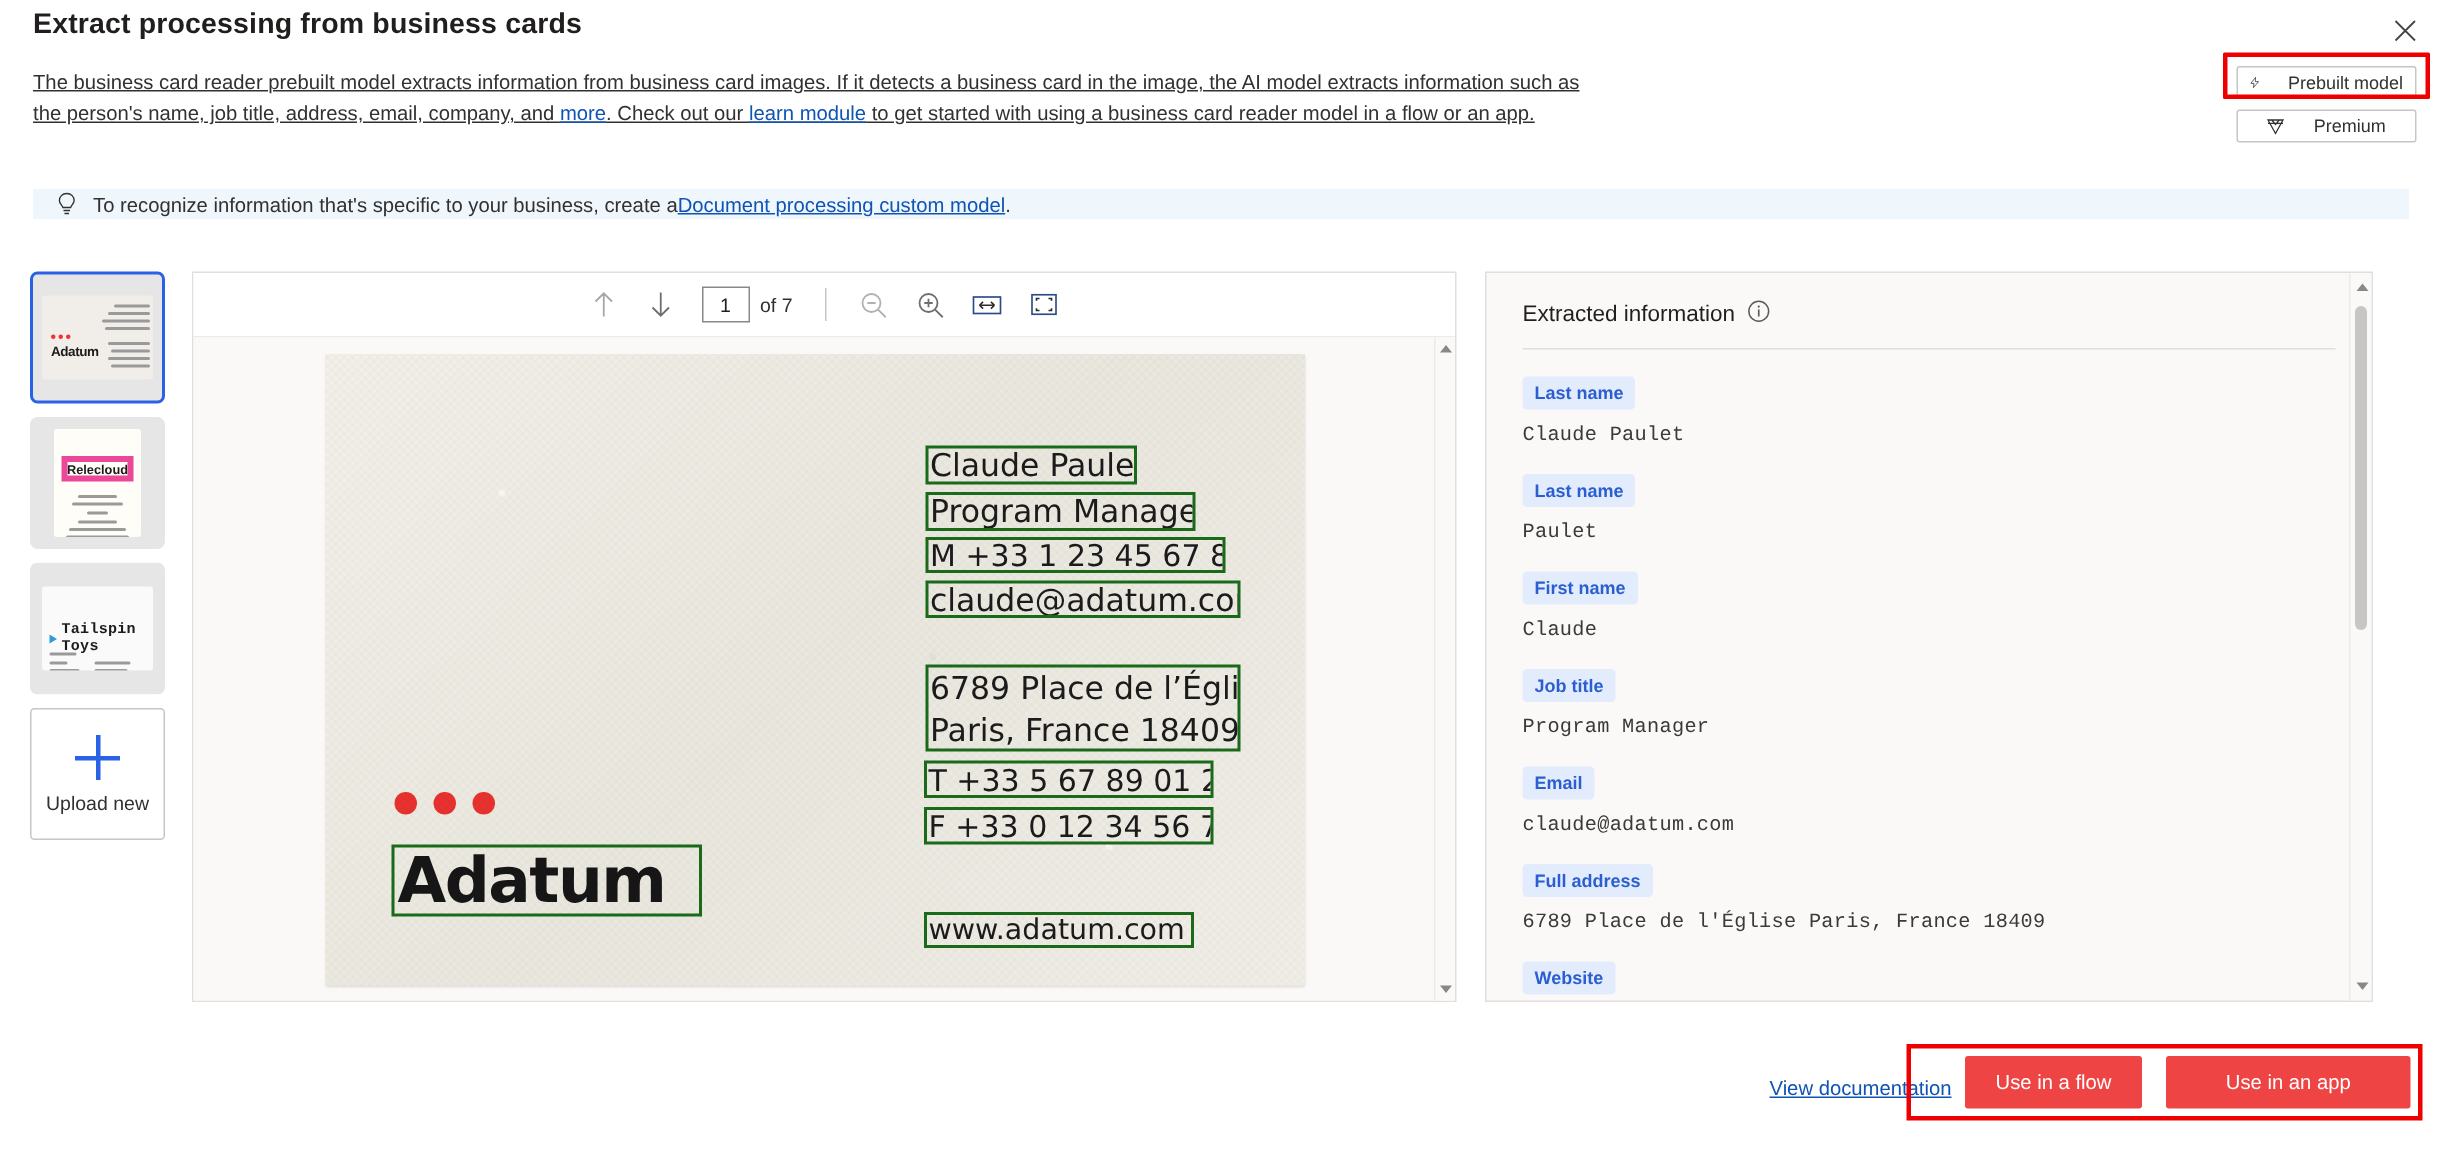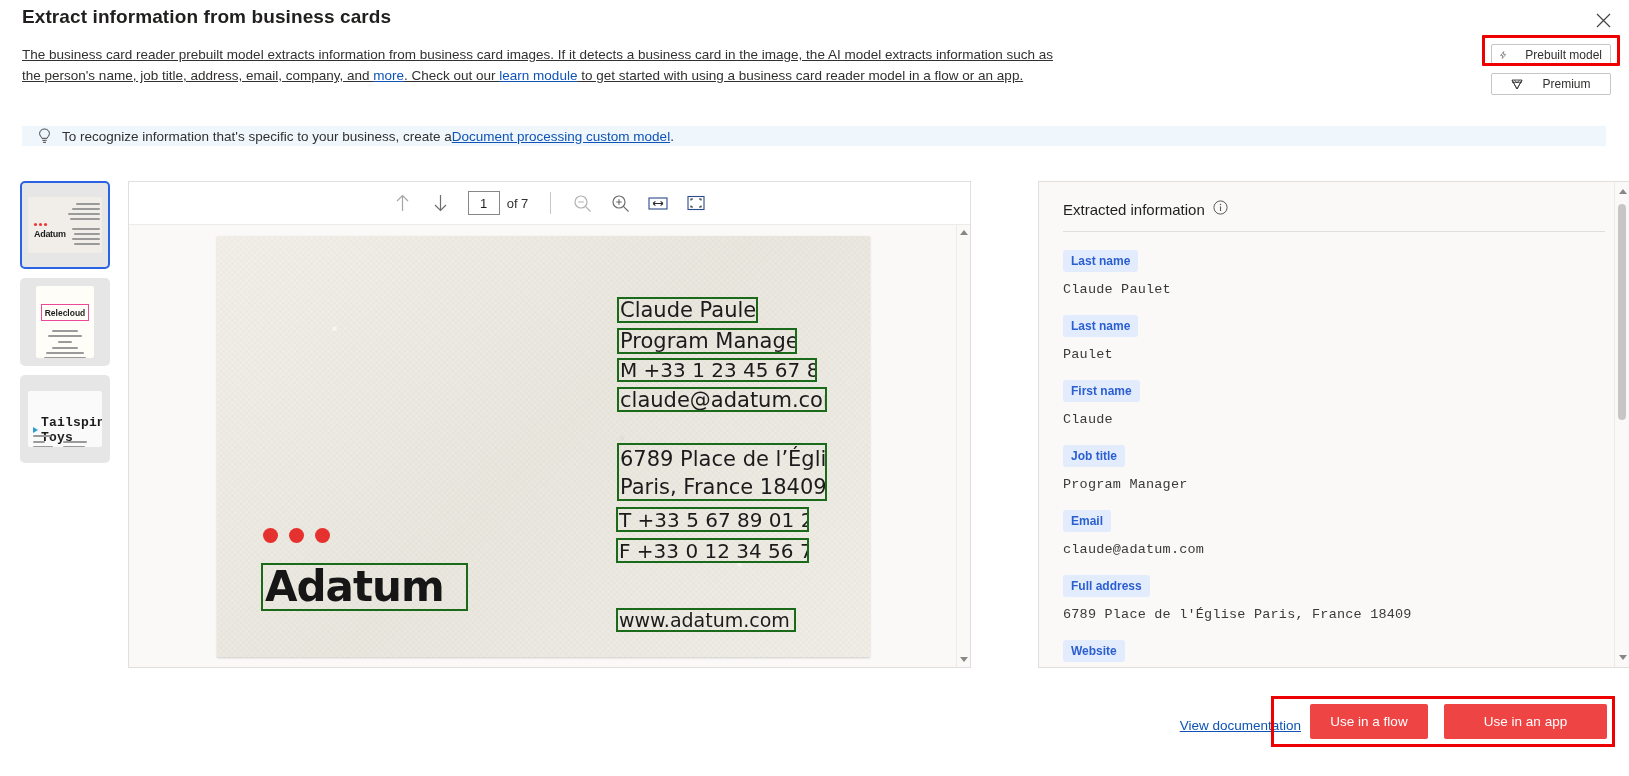--- a/index.html
+++ b/index.html
@@ -71,26 +71,26 @@
   .thumb-adatum .brand {
     position:absolute; left: 6px; bottom: 14px; font-size: 9px; font-weight: 800;
     color:#1c1c1c; letter-spacing:-.3px;
   }
   .thumb-adatum .dots { position:absolute; left: 6px; bottom: 27px; display:flex; gap:2px; }
   .thumb-adatum .dots i { width:3px; height:3px; background:#e33; border-radius:50%; display:block; }
 
   .thumb-relecloud .card { background:#fffdf8; left: 14px; right: 14px; top: 6px; bottom: 6px; }
   .thumb-relecloud .rc-box {
     position:absolute; left: 5px; right: 5px; top: 18px; height: 17px;
-    border: 1px solid #ec4899; display:flex; align-items:center; justify-content:center;
+    border: 4px solid #ec4899; display:flex; align-items:center; justify-content:center;
     font-size: 8.5px; font-weight: 700; color:#1b1b1b;
   }
   .thumb-tailspin .card { background:#fafafa; }
   .thumb-tailspin .tt {
-    position:absolute; left: 5px; top: 24px; font-size: 13px; font-weight:700;
+    position:absolute; left: 5px; top: 24px; font-size: 10px; font-weight:700;
     color:#1c1c1c; font-family:"Liberation Mono", monospace; letter-spacing:.2px;
     display:flex; align-items:center; gap:3px;
   }
   .thumb-tailspin .tri {
     width:0;height:0;border-left:5px solid #2e9bd6;border-top:3.5px solid transparent;border-bottom:3.5px solid transparent;
   }
 
   .upload-tile {
     width: 90px; height: 88px; border: 1px solid #c8c6c4; border-radius: 3px;
     background:#fff; display:flex; flex-direction:column; align-items:center;
@@ -164,21 +164,21 @@
     position:absolute; right: 0; top: 43px; bottom: 0; width: 14px;
     background:#faf9f8; border-left:1px solid #edebe9;
   }
   .vs-v .arrow { position:absolute; left:3px; width:0;height:0; }
   .vs-v .up { top: 5px; border-left:4px solid transparent;border-right:4px solid transparent;border-bottom:5px solid #8a8886; }
   .vs-v .down { bottom: 5px; border-left:4px solid transparent;border-right:4px solid transparent;border-top:5px solid #8a8886; }
 
   
   .extracted {
     position:absolute; left: 990px; top: 181px; width: 592px; height: 487px;
-    border: 1px solid #e1dfdd; background:#faf9f8; overflow:hidden;margin-left:48px;
+    border: 1px solid #e1dfdd; background:#faf9f8; overflow:hidden;
   }
   .ex-inner { padding: 18px 24px 0 24px; }
   .ex-head { display:flex; align-items:center; gap: 8px; font-size: 15px; color:#201f1e; }
   .ex-rule { height:1px; background:#e1dfdd; margin: 13px 0 0 0; }
   .field { margin-top: 18px; }
   .field .pill {
     display:inline-block; background:#e3ecfd; color:#2b5fd0; font-size: 12px;
     font-weight: 600; border-radius: 3px; padding: 4px 8px 4px 8px;
   }
   .field .val {
@@ -215,21 +215,21 @@
   .btn-highlight {
     position:absolute; right: 14px; top: 8px; width: 344px; height: 51px;
     border: 3px solid #ef0000; pointer-events:none;
   }
 </style>
 </head>
 <body>
 
 <div class="page">
 
-  <div class="title">Extract information from business cards</div>
+  <div class="title">Extract processing from business cards</div>
 
   <div class="close-btn">
     <svg width="15" height="15" viewBox="0 0 15 15">
       <path d="M1 1 L14 14 M14 1 L1 14" stroke="#444" stroke-width="1.2" fill="none"></path>
     </svg>
   </div>
 
   <div class="desc">
     <span>The business card reader prebuilt model extracts information from business card images. If it detects a business card in the image, the AI model extracts information such as the person's name, job title, address, email, company, and </span><a href="#">more</a><span>. Check out our </span><a href="#">learn module</a><span> to get started with using a business card reader model in a flow or an app.</span>
   </div>
@@ -305,20 +305,24 @@
         </div>
         <div class="tl" style="left:5px;top:44px;width:18px"></div>
         <div class="tl" style="left:5px;top:50px;width:12px"></div>
         <div class="tl" style="left:35px;top:50px;width:24px"></div>
         <div class="tl" style="left:5px;top:55px;width:20px"></div>
         <div class="tl" style="left:35px;top:55px;width:22px"></div>
 
       </div>
     </div>
 
+    <div class="upload-tile">
+      <span class="plus"></span>
+      <span>Upload new</span>
+    </div>
   </div>
 
   <div class="viewer">
     <div class="viewer-toolbar">
       <div class="tb-btn">
         <svg width="15" height="18" viewBox="0 0 15 18">
           <path d="M7.5 17 V2 M2 7 L7.5 1.5 L13 7" fill="none" stroke="#a8a6a4" stroke-width="1.2"></path>
         </svg>
       </div>
       <div class="tb-btn">

